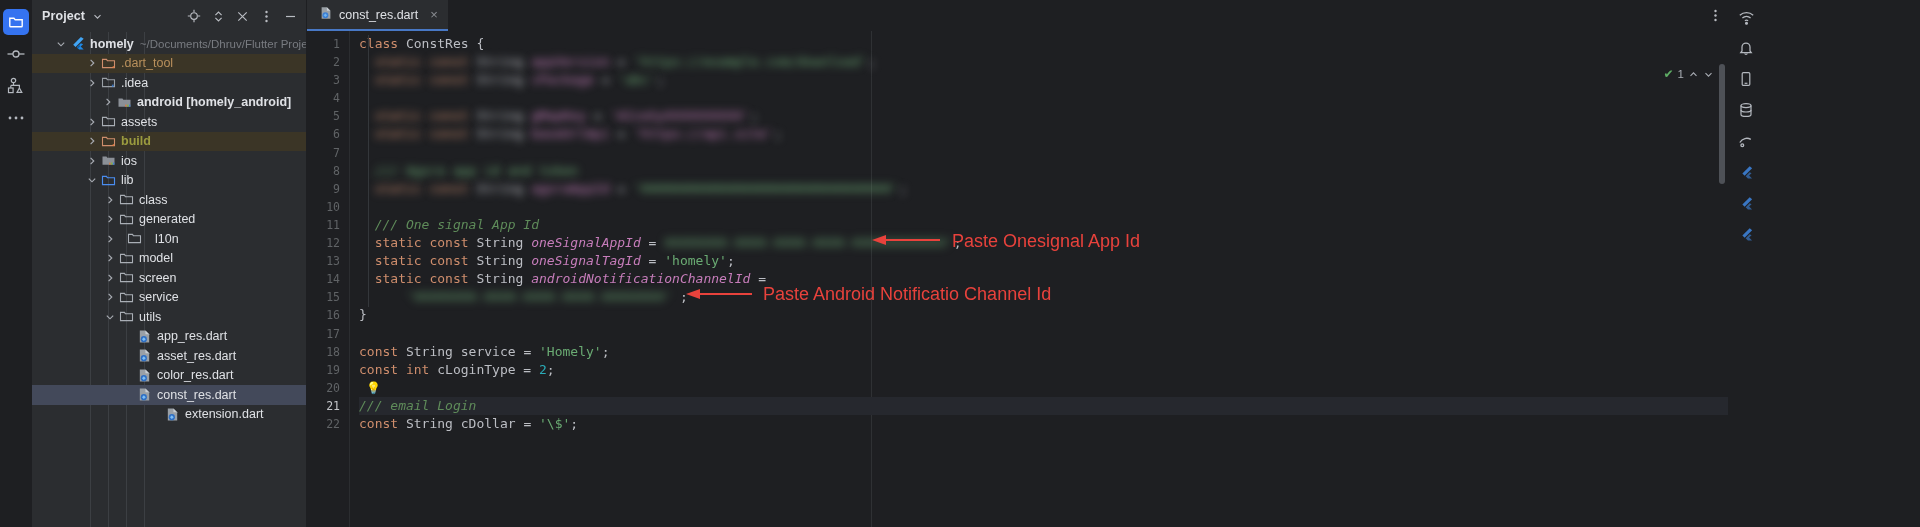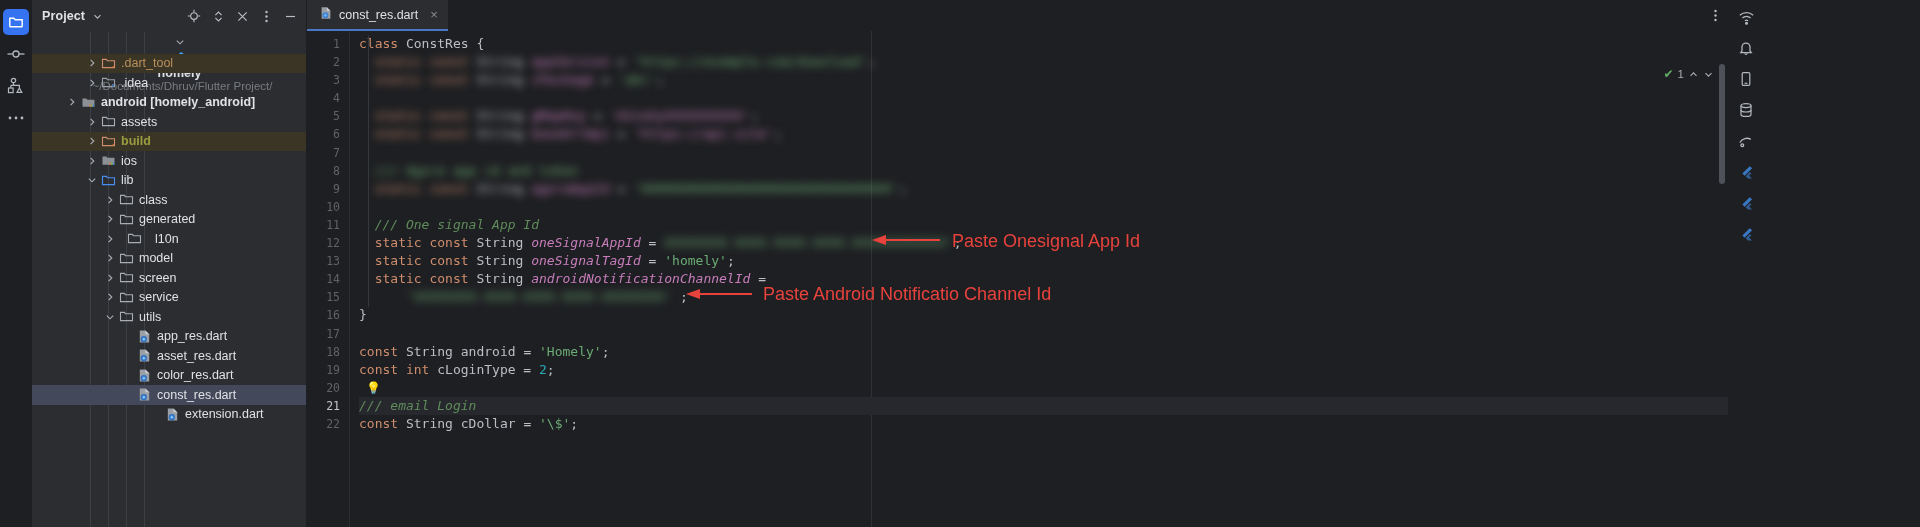--- a/index.html
+++ b/index.html
@@ -226,21 +226,21 @@
         <svg width="13" height="13" viewBox="0 0 13 13" fill="none" stroke="currentColor" stroke-width="1.2">
             <path d="M2 6.5h9"></path>
           </svg>
       </span>
     </div>
     <div class="tree" id="tree">
         <div class="guide" style="left: 58px;"></div>
         <div class="guide" style="left: 76px;"></div>
         <div class="guide" style="left: 94px;"></div>
         <div class="guide" style="left: 112px;"></div>
-        <div class="tree-row" style="padding-left: 21px; flex-direction: column;">
+        <div class="tree-row" style="padding-left: 21px;">
           <span class="tw">
             <svg width="10" height="10" viewBox="0 0 10 10" fill="none" stroke="currentColor" stroke-width="1.15">
               <path d="M1.8 3.6L5 6.8 8.2 3.6"></path>
             </svg>
           </span>
           <span class="ticon">
             <svg width="15" height="15" viewBox="0 0 16 16">
               <path d="M11.6 1L3.4 9.2l2.5 2.5L14.6 3z" fill="#42a5f5"></path>
               <path d="M11.6 7.6L7.2 12l2.5 2.5h4.9l-3.2-3.2 2.6-2.6z" fill="#1e88e5"></path>
               <path d="M7.2 12l2.5-2.5 1.3 1.3-2.5 2.5z" fill="#0d5fa8"></path>
@@ -270,21 +270,21 @@
             </svg>
           </span>
           <span class="ticon">
             <svg width="15" height="15" viewBox="0 0 16 16">
               <path d="M1.6 3.6h4.2l1 1.4h7.6v7.4H1.6z" fill="none" stroke="#9aa0a6" stroke-width="1.15"></path>
               <path d="M11.7 10.4l1.8 1.8M13.5 10.4l-1.8 1.8" stroke="#3d7fd4" stroke-width="1.1"></path>
             </svg>
           </span>
           <span class="tlabel">.idea</span>
         </div>
-        <div class="tree-row" style="padding-left: 32px; text-align: center;">
+        <div class="tree-row" style="padding-left: 68px; text-align: center;">
           <span class="tw">
             <svg width="10" height="10" viewBox="0 0 10 10" fill="none" stroke="currentColor" stroke-width="1.15">
               <path d="M3.6 1.8L6.8 5 3.6 8.2"></path>
             </svg>
           </span>
           <span class="ticon">
             <svg width="15" height="15" viewBox="0 0 16 16">
               <path d="M1.6 3.6h4.2l1 1.4h7.6v7.4H1.6z" fill="#8b9097"></path>
               <rect x="8.8" y="10.2" width="1.4" height="2.3" fill="#e07a3c"></rect>
               <rect x="10.8" y="10.2" width="1.4" height="2.3" fill="#7cb342"></rect>
@@ -564,21 +564,21 @@
           <div class="cline"><span class="blur b-green">  /// Agora</span><span class="blur b-white"> </span><span class="blur b-green">app id</span><span class="blur b-white"> </span><span class="blur b-green">and token</span><span class="blur b-white"></span></div>
           <div class="cline"><span class="blur b-orange">  static</span><span class="blur b-white"> </span><span class="blur b-orange">const</span><span class="blur b-white"> </span><span class="blur b-white">String</span><span class="blur b-white"> </span><span class="blur b-pink">agoraAppId</span><span class="blur b-white"> = </span><span class="blur b-green">'00000000000000000000000000000000'</span><span class="blur b-white">;</span></div>
           <div class="cline"></div>
           <div class="cline"><span class="cmt">  /// One signal App Id</span></div>
           <div class="cline"><span class="kw">  static const</span><span class="pun"> </span><span class="typ">String</span><span class="pun"> </span><span class="fld">oneSignalAppId</span><span class="pun"> = </span><span class="blur b-green">XXXXXXXX-XXXX-XXXX-XXXX-XXXXXXXXXXXX'</span><span class="pun">;</span></div>
           <div class="cline"><span class="kw">  static const</span><span class="pun"> </span><span class="typ">String</span><span class="pun"> </span><span class="fld">oneSignalTagId</span><span class="pun"> = </span><span class="str">'homely'</span><span class="pun">;</span></div>
           <div class="cline"><span class="kw">  static const</span><span class="pun"> </span><span class="typ">String</span><span class="pun"> </span><span class="fld">androidNotificationChannelId</span><span class="pun"> =</span></div>
           <div class="cline"><span class="pun">      </span><span class="blur b-green">'XXXXXXXX-XXXX-XXXX-XXXX-XXXXXXXX'</span><span class="pun"> ;</span></div>
           <div class="cline"><span class="pun">}</span></div>
           <div class="cline"></div>
-          <div class="cline"><span class="kw">const</span><span class="pun"> </span><span class="typ">String</span><span class="pun"> android = </span><span class="str">'Homely'</span><span class="pun">;</span></div>
+          <div class="cline"><span class="kw">const</span><span class="pun"> </span><span class="typ">String</span><span class="pun"> service = </span><span class="str">'Homely'</span><span class="pun">;</span></div>
           <div class="cline"><span class="kw">const</span><span class="pun"> </span><span class="kw">int</span><span class="pun"> cLoginType = </span><span class="num">2</span><span class="pun">;</span></div>
           <div class="cline"><span class="bulb"> 💡</span></div>
           <div class="cline cur"><span class="cmt">/// email Login</span></div>
           <div class="cline"><span class="kw">const</span><span class="pun"> </span><span class="typ">String</span><span class="pun"> cDollar = </span><span class="str">'\$'</span><span class="pun">;</span></div>
           <div class="indent-guide" style="left: 18px; top: 4px; height: 271.5px; background: rgb(52, 55, 59);"></div>
         </div>
       <div class="editor-scrollbar">
         <div class="sb-thumb"></div>
       </div>
       <div class="status-right">

